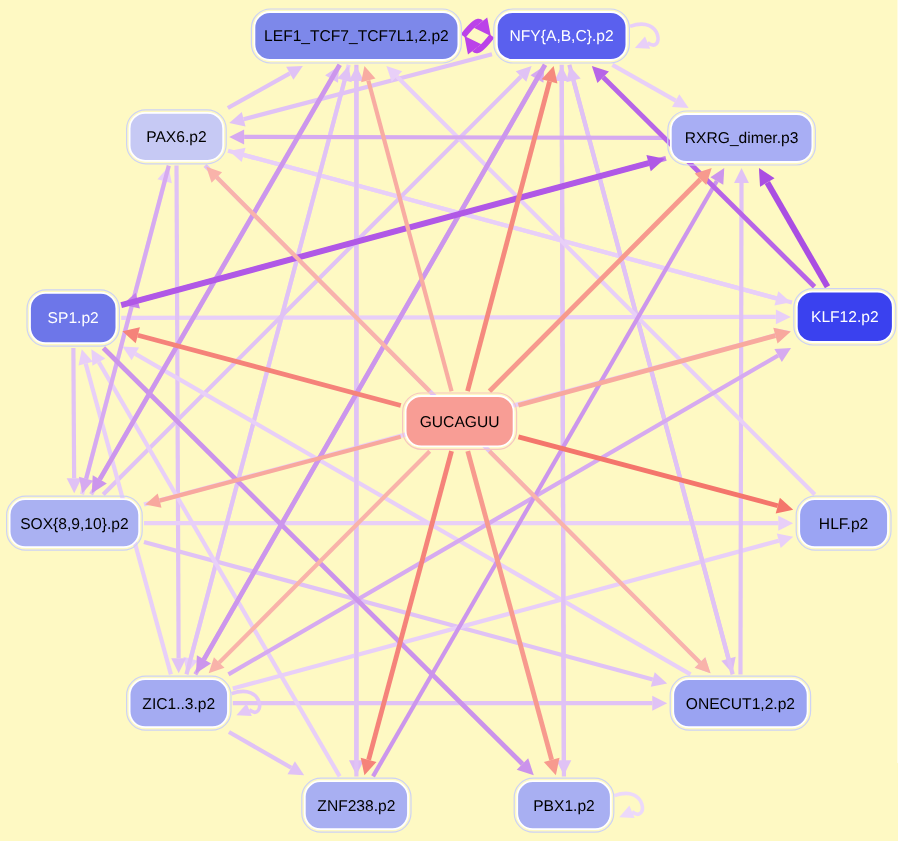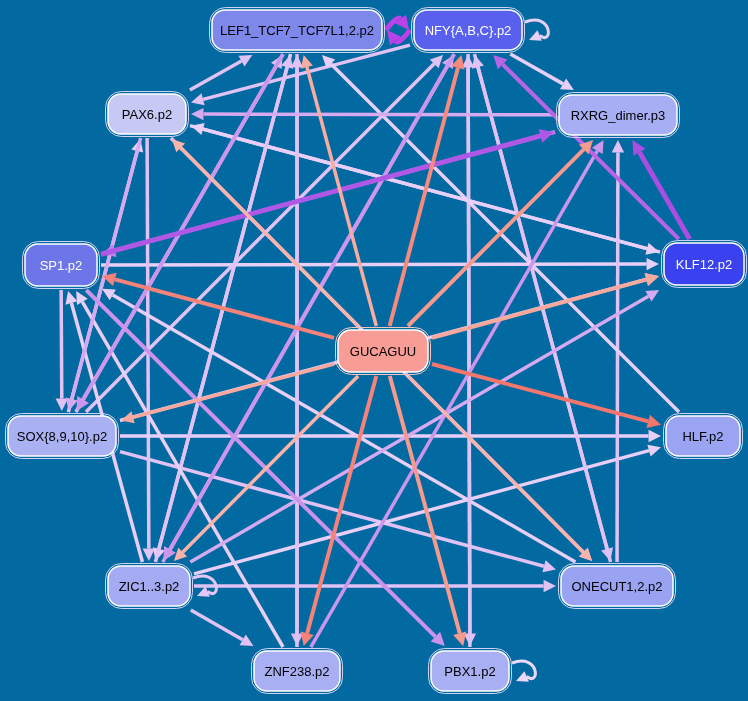--- a/index.html
+++ b/index.html
@@ -1,16 +1,16 @@
 <!DOCTYPE html>
 <html><head>
 <meta charset="utf-8">
 <style>
   html,body{margin:0;padding:0;background:#ffffff;}
-  .canvas{position:relative;width:748px;height:701px;background:#0369a1;overflow:hidden;
+  .canvas{position:relative;width:748px;height:701px;background:#fef9c3;overflow:hidden;
           font-family:"Liberation Sans", sans-serif;}
   svg{display:block;}
   text.node-label{font-family:"Liberation Sans", sans-serif;}
   g.node{cursor:pointer;}
 </style>
 </head>
 <body>
 
 <div class="canvas">
   <svg id="graph" width="748" height="701" viewBox="0 0 748 701">

